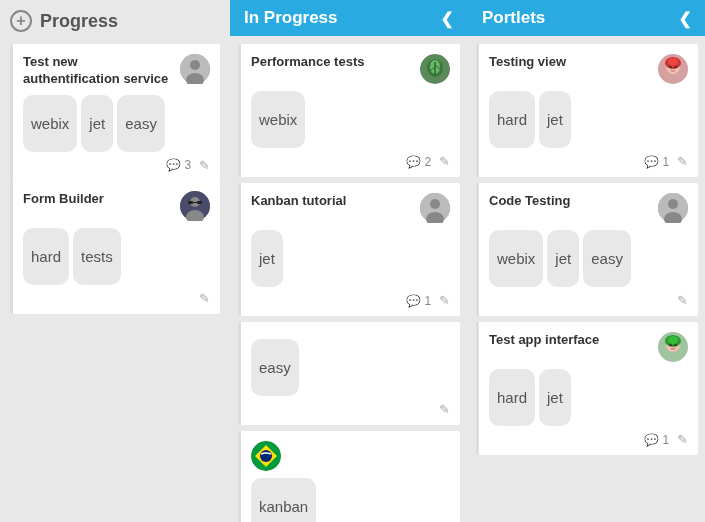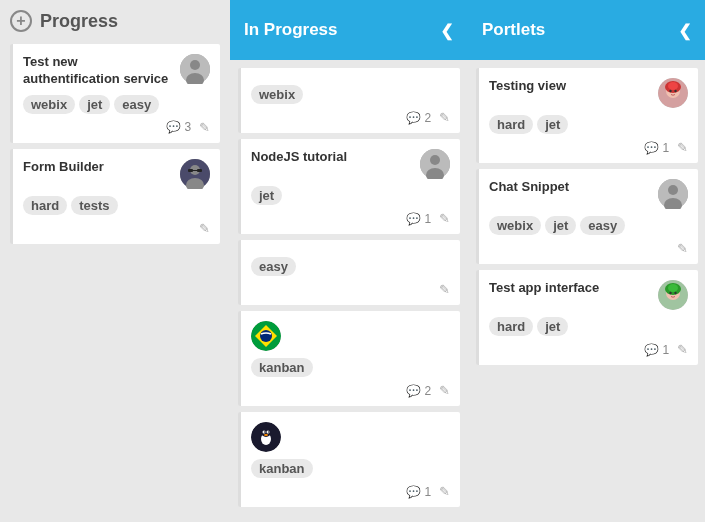--- a/index.html
+++ b/index.html
@@ -56,21 +56,21 @@
       background: #e8e8e8;
       width: 238px;
       flex-shrink: 0;
       display: flex;
       flex-direction: column;
     }
 
     .column-header {
       background: #29abe2;
       color: white;
-      padding: 20px 14px;
+      padding: 8px 14px;
       display: flex;
       align-items: center;
       justify-content: space-between;
       font-size: 17px;
       font-weight: bold;
     }
 
     .column-header .chevron {
       font-size: 16px;
       cursor: pointer;
@@ -127,26 +127,25 @@
     }
 
     .card-tags {
       display: flex;
       flex-wrap: wrap;
       gap: 4px;
       margin-top: 7px;
     }
 
     .tag {
-      font-size: 13px;
+      font-size: 15px;
       color: #555;
       background: #e8e8e8;
       border-radius: 10px;
-      padding: 2px 8px;
-      font-weight: bold;
+      padding: 20px 8px;
     }
 
     .card-footer {
       display: flex;
       align-items: center;
       justify-content: flex-end;
       gap: 8px;
       margin-top: 6px;
     }
 
@@ -206,21 +205,21 @@
       </div>
       <div class="card-footer">
         <div class="comment-count">
           <span>💬</span>
           <span>3</span>
         </div>
         <span class="edit-icon">✎</span>
       </div>
     </div>
 
-    <div class="card" style="margin-top:6px;">
+    <div class="card" style="margin-top:0;">
       <div class="card-top">
         <div class="card-title">Form Builder</div>
         <div class="avatar-default">
           <svg viewBox="0 0 30 30" xmlns="http://www.w3.org/2000/svg">
             <circle cx="15" cy="15" r="15" fill="#4a4a6a"></circle>
             <circle cx="15" cy="11" r="5" fill="#888"></circle>
             <ellipse cx="15" cy="26" rx="9" ry="7" fill="#888"></ellipse>
 
             <rect x="8" y="10" width="5" height="3" rx="1" fill="#222"></rect>
             <rect x="17" y="10" width="5" height="3" rx="1" fill="#222"></rect>
@@ -239,35 +238,49 @@
   </div>
 
   <div class="column">
     <div class="column-header">
       <span>In Progress</span>
       <span class="chevron">❮</span>
     </div>
     <div class="column-body">
 
       <div class="card">
+        <div class="card-top">
+          <div class="card-title">Performance tests</div>
+          <div class="card-avatar">
+
+            <svg viewBox="0 0 30 30" xmlns="http://www.w3.org/2000/svg">
+              <circle cx="15" cy="15" r="15" fill="#5a8a5a"></circle>
+              <ellipse cx="15" cy="14" rx="8" ry="9" fill="#3a7a3a"></ellipse>
+              <ellipse cx="15" cy="13" rx="5" ry="7" fill="#6ab86a"></ellipse>
+              <line x1="15" y1="8" x2="15" y2="22" stroke="#2a6a2a" stroke-width="1.5"></line>
+              <line x1="15" y1="13" x2="10" y2="17" stroke="#2a6a2a" stroke-width="1"></line>
+              <line x1="15" y1="11" x2="20" y2="15" stroke="#2a6a2a" stroke-width="1"></line>
+            </svg>
+          </div>
+        </div>
         <div class="card-tags">
           <span class="tag">webix</span>
         </div>
         <div class="card-footer">
           <div class="comment-count">
             <span>💬</span>
             <span>2</span>
           </div>
           <span class="edit-icon">✎</span>
         </div>
       </div>
 
       <div class="card">
         <div class="card-top">
-          <div class="card-title">NodeJS tutorial</div>
+          <div class="card-title">Kanban tutorial</div>
           <div class="avatar-default">
             <svg viewBox="0 0 30 30" xmlns="http://www.w3.org/2000/svg">
               <circle cx="15" cy="15" r="15" fill="#bbb"></circle>
               <circle cx="15" cy="11" r="5" fill="#888"></circle>
               <ellipse cx="15" cy="26" rx="9" ry="7" fill="#888"></ellipse>
             </svg>
           </div>
         </div>
         <div class="card-tags">
           <span class="tag">jet</span>
@@ -377,21 +390,21 @@
           <div class="comment-count">
             <span>💬</span>
             <span>1</span>
           </div>
           <span class="edit-icon">✎</span>
         </div>
       </div>
 
       <div class="card">
         <div class="card-top">
-          <div class="card-title">Chat Snippet</div>
+          <div class="card-title">Code Testing</div>
           <div class="avatar-default">
             <svg viewBox="0 0 30 30" xmlns="http://www.w3.org/2000/svg">
               <circle cx="15" cy="15" r="15" fill="#bbb"></circle>
               <circle cx="15" cy="11" r="5" fill="#888"></circle>
               <ellipse cx="15" cy="26" rx="9" ry="7" fill="#888"></ellipse>
             </svg>
           </div>
         </div>
         <div class="card-tags">
           <span class="tag">webix</span>

